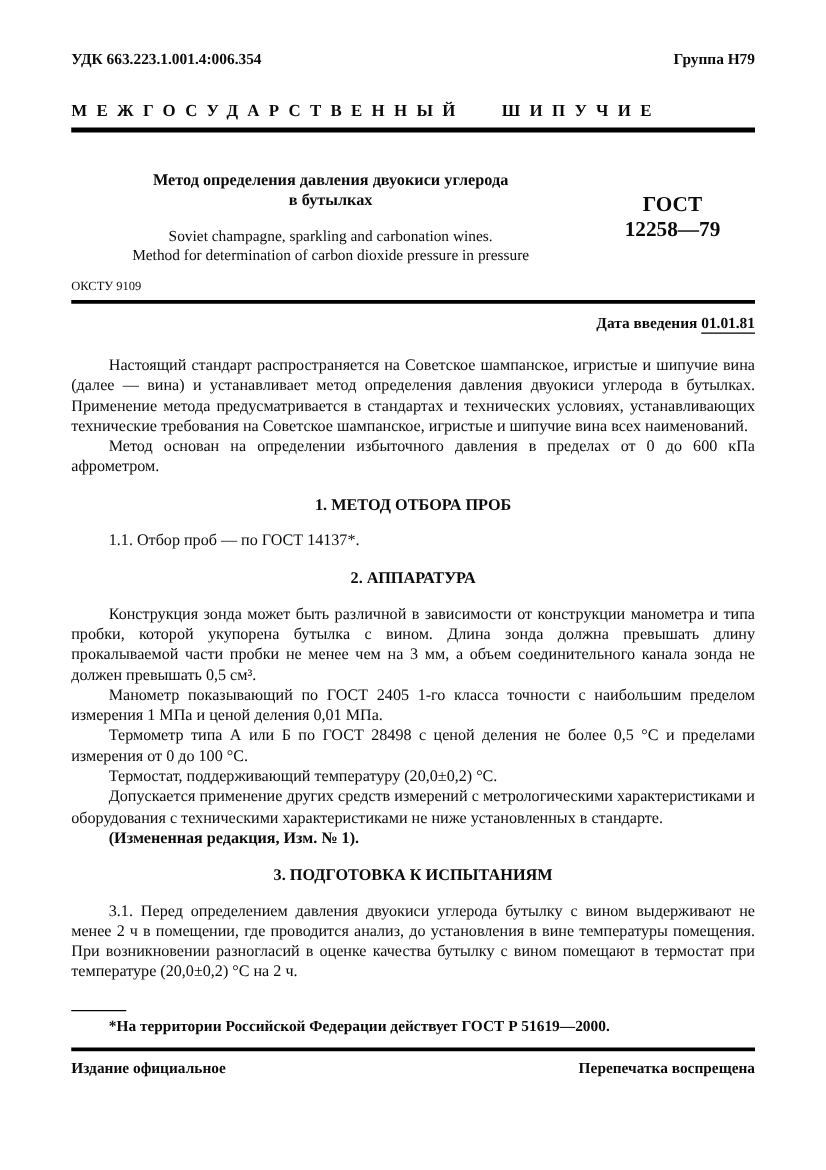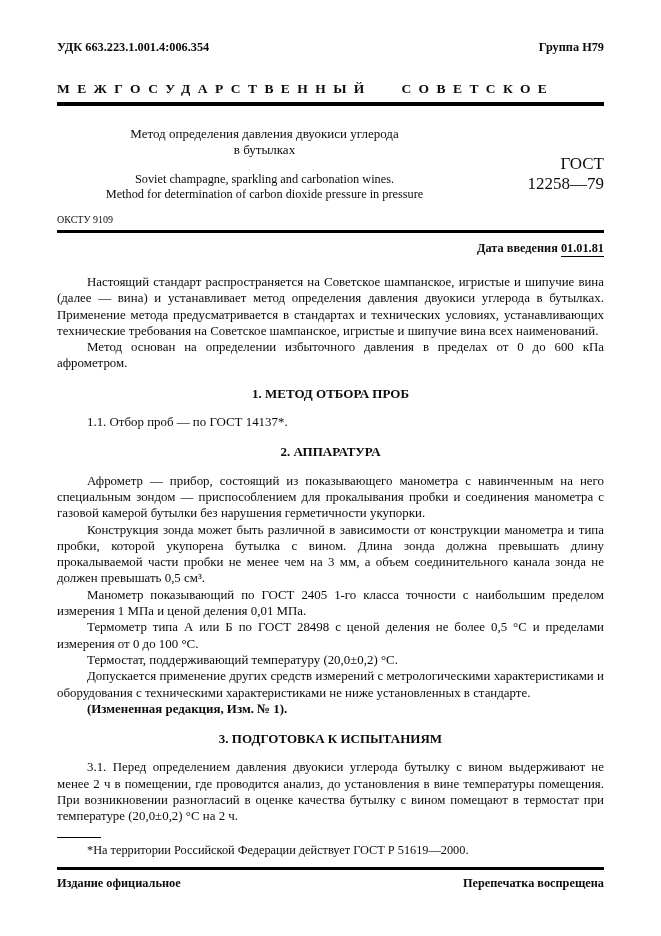--- a/index.html
+++ b/index.html
@@ -15,52 +15,52 @@
   .ms-title{
     margin-top:26px;font-weight:bold;font-size:13.5px;
     letter-spacing:0.55em;word-spacing:1.4em;white-space:nowrap;overflow:hidden;
   }
   .bar-thick{height:4px;background:#000;margin-top:5px;}
   .bar-mid{height:3px;background:#000;}
 
   .title-flex{display:flex;margin-top:16px;}
   .title-left{flex:1;text-align:center;}
   .ru-title{font-weight:bold;font-size:13.5px;line-height:16px;}
-  .method-title{font-weight:normal;font-size:13px;line-height:16px;margin-top:4px;}
+  .method-title{font-weight:bold;font-size:13px;line-height:16px;margin-top:14px;}
   .en-title{font-size:12.3px;line-height:15px;margin-top:14px;}
-  .title-right{width:132px;text-align:right;padding-top:32px;font-weight:normal;font-size:17px;line-height:20px;}
+  .title-right{width:132px;text-align:center;padding-top:32px;font-weight:bold;font-size:17px;line-height:20px;}
 
   .okstu{font-size:10px;margin-top:12px;}
   .okstu-bar{margin-top:5px;}
   .date-line{text-align:right;font-weight:bold;font-size:12.3px;margin-top:8px;}
   .date-value{border-bottom:1.8px solid #000;padding-bottom:1px;text-align:center;}
 
   .body-text{margin-top:18px;font-size:12.9px;line-height:16.3px;}
   p.para{margin:0;text-indent:30px;text-align:justify;}
   p.para.bold{font-weight:bold;}
   .sec-heading{text-align:center;font-weight:bold;font-size:13px;margin:14px 0 12px 0;}
 
-  .footnote-block{margin-top:12px;}
+  .footnote-block{margin-top:22px;font-weight:bold;}
   .footnote-rule{width:44px;border-top:1.6px solid #000;}
   p.footnote{margin:4px 0 0 0;font-size:12.3px;text-indent:30px;}
 
   .footer-bar{margin-top:9px;}
   .footer-row{display:flex;justify-content:space-between;font-weight:bold;font-size:12.3px;margin-top:6px;gap:24px;}
 </style>
 </head>
 <body>
 
 <div class="page">
 
   <div class="topline">
     <span>УДК 663.223.1.001.4:006.354</span>
     <span>Группа Н79</span>
   </div>
 
-  <div class="ms-title">МЕЖГОСУДАРСТВЕННЫЙ СОВЕТСКОЕ</div>
+  <div class="ms-title">МЕЖГОСУДАРСТВЕННЫЙ ШИПУЧИЕ</div>
   <div class="bar-thick"></div>
 
   <div class="title-flex">
     <div class="title-left">
       <div class="method-title">
         <div>Метод определения давления двуокиси углерода</div>
         <div>в бутылках</div>
       </div>
       <div class="en-title">
         <div>Soviet champagne, sparkling and carbonation wines.</div>
@@ -86,21 +86,20 @@
     <p class="para">Настоящий стандарт распространяется на Советское шампанское, игристые и шипучие вина (далее — вина) и устанавливает метод определения давления двуокиси углерода в бутылках. Применение метода предусматривается в стандартах и технических условиях, устанавливающих технические требования на Советское шампанское, игристые и шипучие вина всех наименований.</p>
     <p class="para">Метод основан на определении избыточного давления в пределах от 0 до 600 кПа афрометром.</p>
 
     <div class="section">
       <div class="sec-heading">1. МЕТОД ОТБОРА ПРОБ</div>
       <p class="para">1.1. Отбор проб — по ГОСТ 14137*.</p>
     </div>
 
     <div class="section">
       <div class="sec-heading">2. АППАРАТУРА</div>
-      <p class="para">Афрометр — прибор, состоящий из показывающего манометра с навинченным на него специальным зондом — приспособлением для прокалывания пробки и соединения манометра с газовой камерой бутылки без нарушения герметичности укупорки.</p>
       <p class="para">Конструкция зонда может быть различной в зависимости от конструкции манометра и типа пробки, которой укупорена бутылка с вином. Длина зонда должна превышать длину прокалываемой части пробки не менее чем на 3 мм, а объем соединительного канала зонда не должен превышать 0,5 см³.</p>
       <p class="para">Манометр показывающий по ГОСТ 2405 1-го класса точности с наибольшим пределом измерения 1 МПа и ценой деления 0,01 МПа.</p>
       <p class="para">Термометр типа А или Б по ГОСТ 28498 с ценой деления не более 0,5 °С и пределами измерения от 0 до 100 °С.</p>
       <p class="para">Термостат, поддерживающий температуру (20,0±0,2) °С.</p>
       <p class="para">Допускается применение других средств измерений с метрологическими характеристиками и оборудования с техническими характеристиками не ниже установленных в стандарте.</p>
       <p class="para bold">(Измененная редакция, Изм. № 1).</p>
     </div>
 
     <div class="section">
       <div class="sec-heading">3. ПОДГОТОВКА К ИСПЫТАНИЯМ</div>

